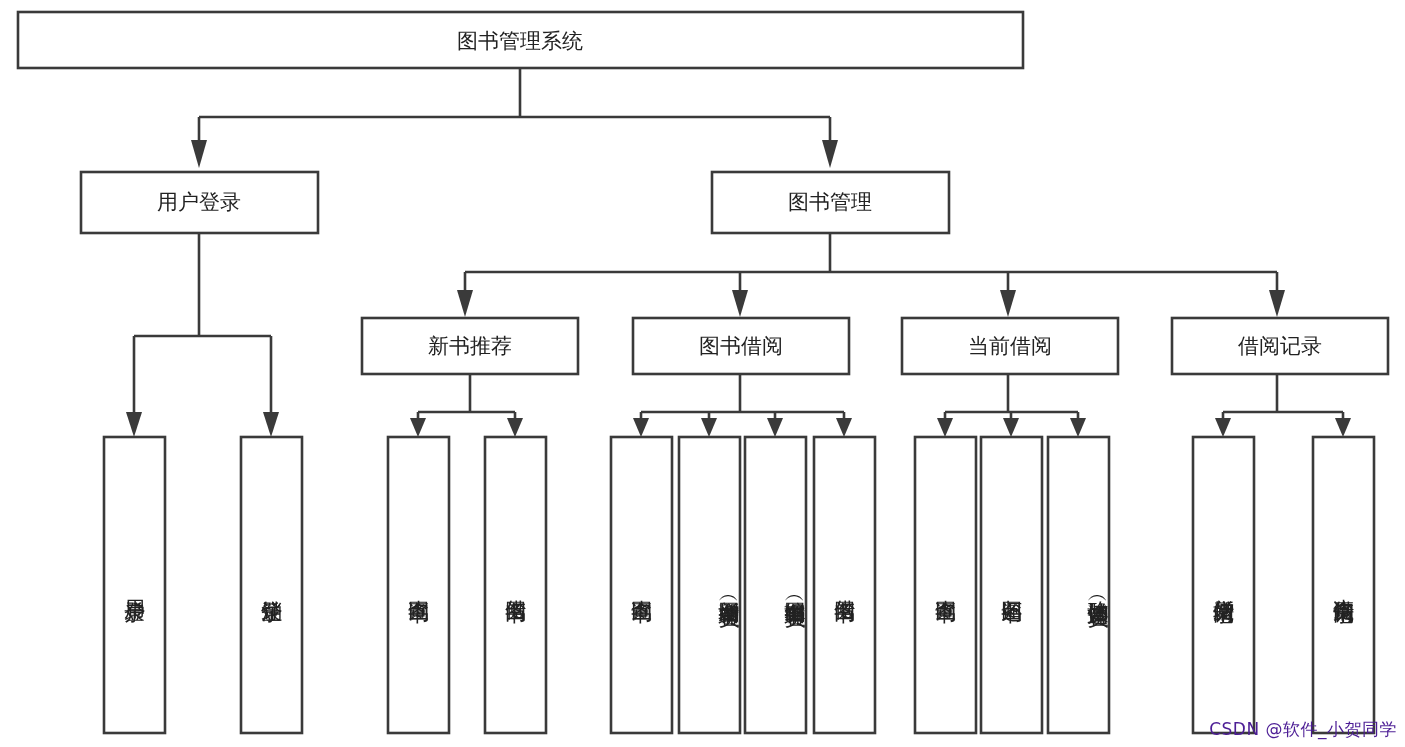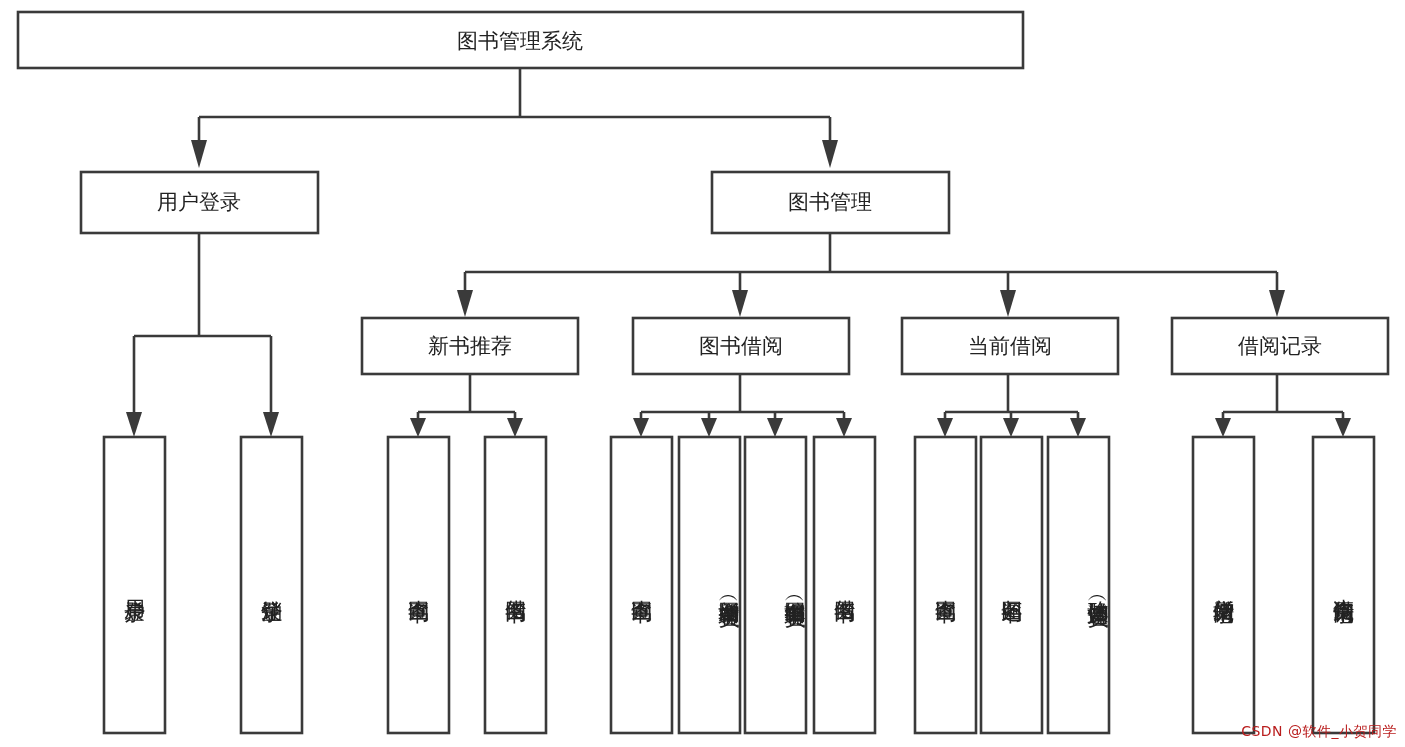--- a/index.html
+++ b/index.html
@@ -65,22 +65,22 @@
   .vlabel.center {
     display: flex;
     align-items: center;
     justify-content: center;
   }
   .watermark {
     position: absolute;
     right: 8px;
     bottom: 6px;
     font-family: "DejaVu Sans", "Liberation Sans", sans-serif;
-    font-size: 14px;
-    color: #b91c1c;
+    font-size: 17px;
+    color: #4c1d95;
     letter-spacing: 0.5px;
     white-space: nowrap;
   }
 </style>
 </head>
 <body>
 
 <div id="diagram-root">
 
   <svg class="diagram-svg" viewBox="0 0 1405 747" xmlns="http://www.w3.org/2000/svg">

